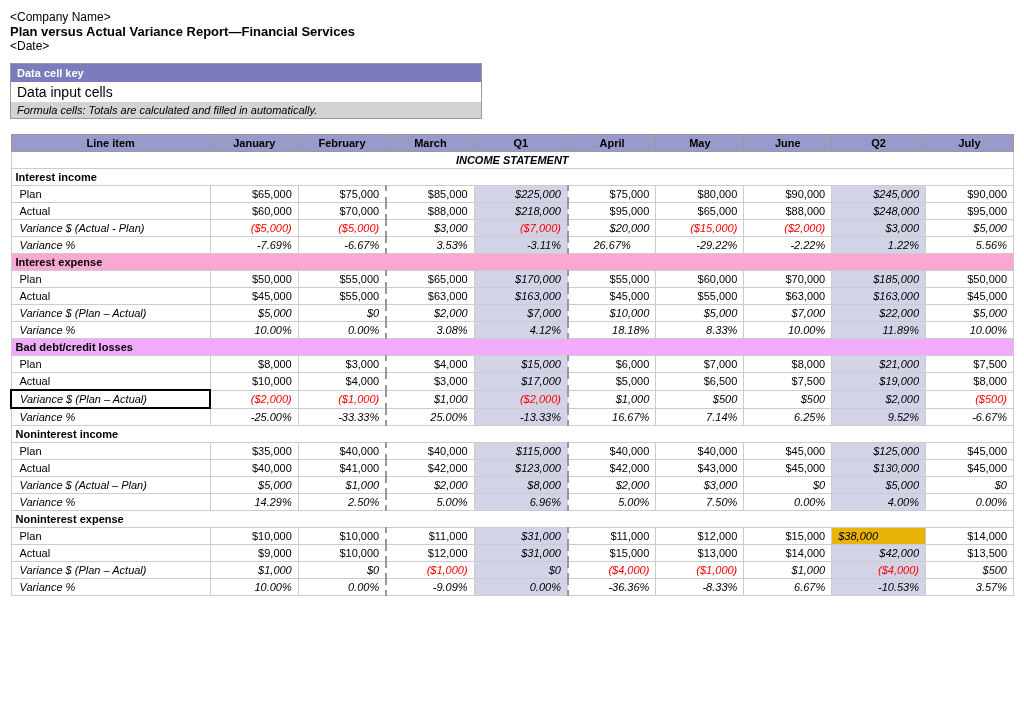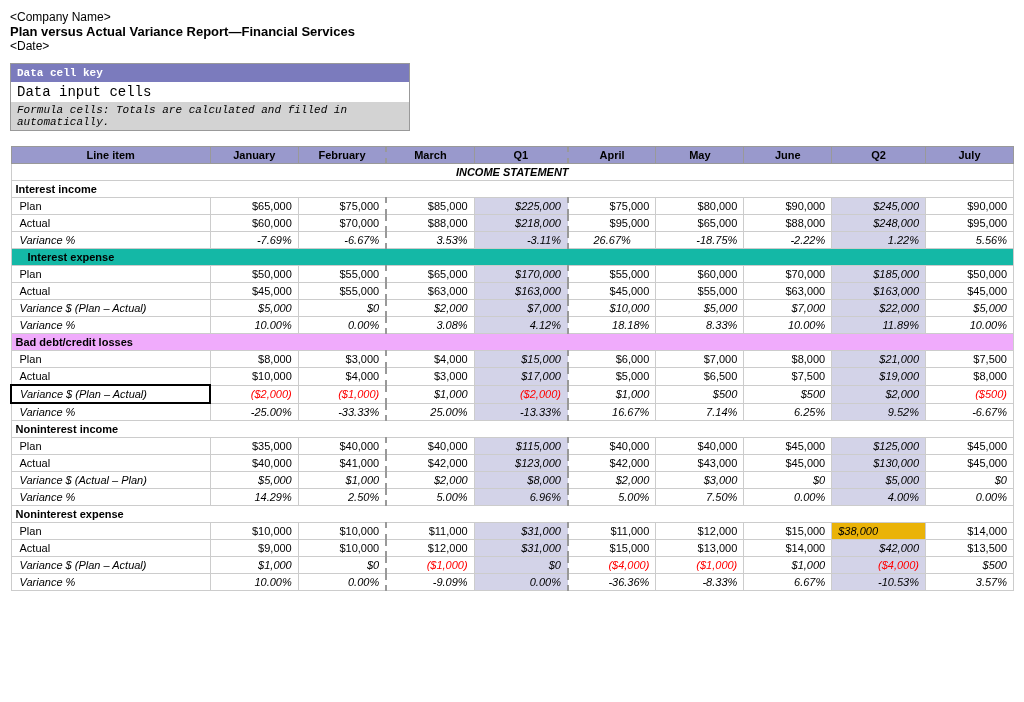--- a/index.html
+++ b/index.html
@@ -3,21 +3,21 @@
   <meta charset="utf-8">
   <style>
     * { box-sizing: border-box; margin: 0; padding: 0; }
     body { font-family: Arial, sans-serif; font-size: 11px; background: #fff; padding: 10px; }
     
     .header-section { margin-bottom: 10px; }
     .header-section .company { font-size: 12px; }
     .header-section .title { font-size: 13px; font-weight: bold; }
     .header-section .date { font-size: 12px; }
     
-    .legend-box { border: 1px solid #999; width: 400px; margin-bottom: 15px; font-family: Liberation Mono, monospace; }
+    .legend-box { border: 1px solid #999; width: 472px; margin-bottom: 15px; }
     .legend-header { background: #7b7bbd; color: #fff; font-weight: bold; padding: 3px 6px; font-size: 11px; }
     .legend-input { background: #fff; padding: 2px 6px; font-size: 14px; }
     .legend-formula { background: #d3d3d3; padding: 2px 6px; font-size: 11px; font-style: italic; }
     
     table { border-collapse: collapse; width: 100%; font-size: 11px; }
     
     th, td { border: 1px solid #ccc; padding: 2px 6px; white-space: nowrap; }
     
     .col-lineitem { width: 170px; }
     .col-month { width: 75px; text-align: right; }
@@ -99,33 +99,45 @@
           <td style="text-align: right; border-right: 2px dashed rgb(153, 153, 153);">$70,000</td>
           <td style="text-align: right;">$88,000</td>
           <td style="text-align: right; background: rgb(211, 211, 232); font-style: italic; border-right: 2px dashed rgb(153, 153, 153);">$218,000</td>
           <td style="text-align: right;">$95,000</td>
           <td style="text-align: right;">$65,000</td>
           <td style="text-align: right;">$88,000</td>
           <td style="text-align: right; background: rgb(211, 211, 232); font-style: italic;">$248,000</td>
           <td style="text-align: right;">$95,000</td>
         </tr>
         <tr class="data-row">
+          <td style="text-align: left; padding-left: 8px; font-style: italic;">Variance $ (Actual - Plan)</td>
+          <td style="text-align: right; color: red; font-style: italic;">($5,000)</td>
+          <td style="text-align: right; color: red; border-right: 2px dashed rgb(153, 153, 153); font-style: italic;">($5,000)</td>
+          <td style="text-align: right; font-style: italic;">$3,000</td>
+          <td style="text-align: right; color: red; background: rgb(211, 211, 232); font-style: italic; border-right: 2px dashed rgb(153, 153, 153);">($7,000)</td>
+          <td style="text-align: right; font-style: italic;">$20,000</td>
+          <td style="text-align: right; color: red; font-style: italic;">($15,000)</td>
+          <td style="text-align: right; color: red; font-style: italic;">($2,000)</td>
+          <td style="text-align: right; background: rgb(211, 211, 232); font-style: italic;">$3,000</td>
+          <td style="text-align: right; font-style: italic;">$5,000</td>
+        </tr>
+        <tr class="data-row">
           <td style="text-align: left; padding-left: 8px; font-style: italic;">Variance %</td>
           <td style="text-align: right; font-style: italic;">-7.69%</td>
           <td style="text-align: right; border-right: 2px dashed rgb(153, 153, 153); font-style: italic;">-6.67%</td>
           <td style="text-align: right; font-style: italic;">3.53%</td>
           <td style="text-align: right; background: rgb(211, 211, 232); font-style: italic; border-right: 2px dashed rgb(153, 153, 153);">-3.11%</td>
           <td style="text-align: center; font-style: italic;">26.67%</td>
-          <td style="text-align: right; font-style: italic;">-18.75%</td>
+          <td style="text-align: right; font-style: italic;">-29.22%</td>
           <td style="text-align: right; font-style: italic;">-2.22%</td>
           <td style="text-align: right; background: rgb(211, 211, 232); font-style: italic;">1.22%</td>
           <td style="text-align: right; font-style: italic;">5.56%</td>
         </tr>
         <tr>
-          <td colspan="10" style="font-weight: bold; background: #14b8a6; padding-left: 16px;">Interest expense</td>
+          <td colspan="10" style="font-weight: bold; background: #f9a8d4; padding-left: 4px;">Interest expense</td>
         </tr>
         <tr class="data-row">
           <td style="text-align: left; padding-left: 8px;">Plan</td>
           <td style="text-align: right;">$50,000</td>
           <td style="text-align: right; border-right: 2px dashed rgb(153, 153, 153);">$55,000</td>
           <td style="text-align: right;">$65,000</td>
           <td style="text-align: right; background: rgb(211, 211, 232); font-style: italic; border-right: 2px dashed rgb(153, 153, 153);">$170,000</td>
           <td style="text-align: right;">$55,000</td>
           <td style="text-align: right;">$60,000</td>
           <td style="text-align: right;">$70,000</td>

